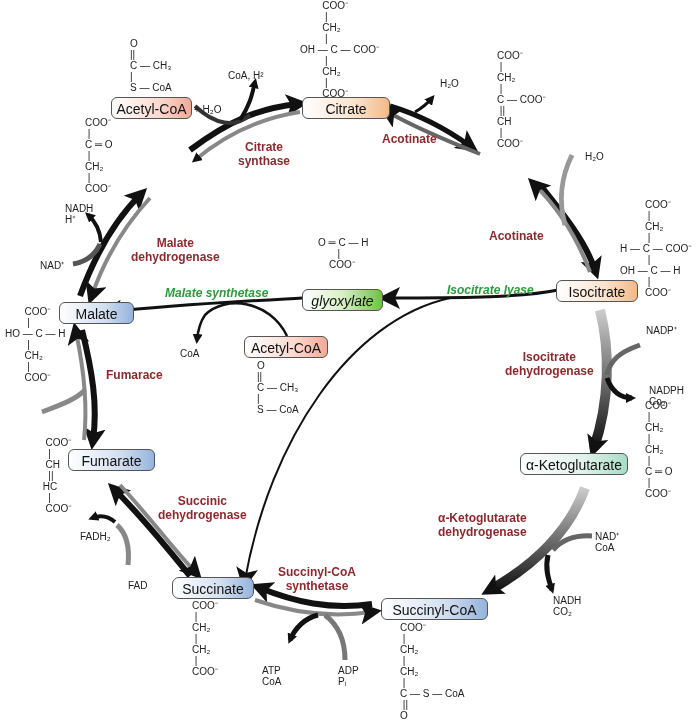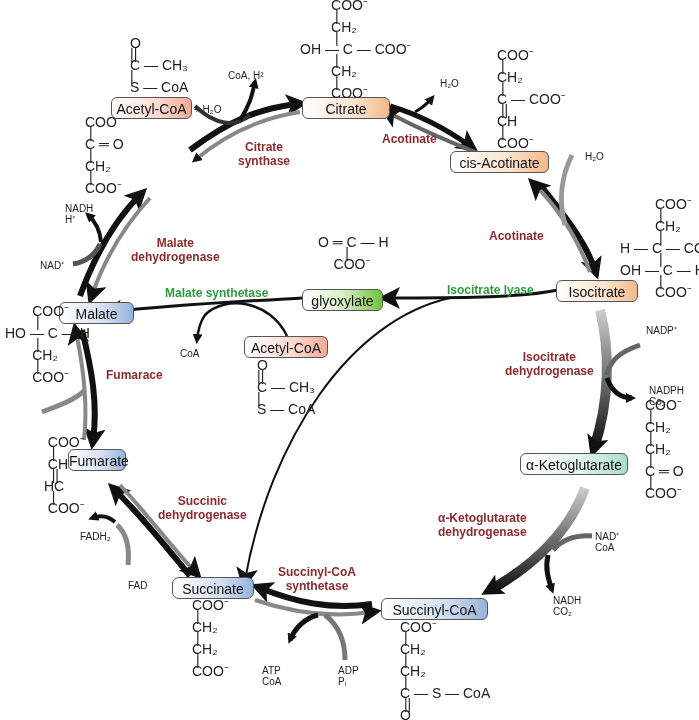--- a/index.html
+++ b/index.html
@@ -2,25 +2,25 @@
 <html><head>
 <meta charset="utf-8">
 <style>
   html,body{margin:0;padding:0;background:#fff;}
   body{width:699px;height:720px;position:relative;overflow:hidden;font-family:"Liberation Sans",sans-serif;}
   #diagram{position:absolute;left:0;top:0;width:699px;height:720px;}
   .box{position:absolute;height:22px;line-height:22px;border:1px solid #555;border-radius:6px;font-size:14px;color:#111;text-align:center;box-sizing:border-box;white-space:nowrap;}
   .orange{background:linear-gradient(90deg,#fff 0%,#fbe3cd 60%,#f2b98a 100%);}
   .pink{background:linear-gradient(90deg,#fff 0%,#fbd9cf 60%,#f2aa98 100%);}
   .blue{background:linear-gradient(90deg,#fff 0%,#d3dff0 60%,#95b3dc 100%);}
-  .green{background:linear-gradient(90deg,#fff 0%,#d9efc6 50%,#6fc33d 100%);}
+  .green{background:linear-gradient(90deg,#fff 0%,#d9efc6 50%,#6fc33d 100%);font-style:italic;}
   .teal{background:linear-gradient(90deg,#fff 0%,#dff1ea 60%,#a8dcc7 100%);}
   .enz{position:absolute;font-size:12px;font-weight:bold;color:#8b2a2e;text-align:center;line-height:14px;white-space:nowrap;}
-  .genz{position:absolute;font-size:12px;font-weight:bold;color:#2e9a3e;white-space:nowrap;}
-  .chem{position:absolute;font-size:14px;color:#222;white-space:pre;line-height:11px;font-family:"Liberation Sans",sans-serif;}
+  .genz{position:absolute;font-size:12px;font-weight:bold;color:#2e9a3e;white-space:nowrap;font-style:italic;}
+  .chem{position:absolute;font-size:10px;color:#222;white-space:pre;line-height:11px;font-family:"Liberation Sans",sans-serif;}
   .cof{position:absolute;font-size:10px;color:#222;line-height:11px;white-space:pre;}
 </style>
 </head>
 <body>
 
 <div id="diagram">
 
   <svg width="699" height="720" style="position:absolute;left:0;top:0;">
     <defs>
       <marker id="ah" markerWidth="10" markerHeight="10" refX="6" refY="5" orient="auto" markerUnits="userSpaceOnUse">
@@ -79,26 +79,25 @@
     <path d="M73,264 C85,262 95,255 100,244" stroke="#555" stroke-width="5" fill="none"></path>
     <path d="M101,242 C100,230 96,222 88,215" stroke="#111" stroke-width="4" fill="none" marker-end="url(#ah)"></path>
 
     <path d="M558,290 C520,298 450,298 388,298" stroke="#111" stroke-width="3" fill="none" marker-end="url(#ahBig)"></path>
     <path d="M450,298 C350,320 270,440 245,580" stroke="#111" stroke-width="2" fill="none" marker-end="url(#ahBig)"></path>
     <path d="M302,298 C230,302 170,305 110,312" stroke="#111" stroke-width="3" fill="none" marker-end="url(#ahBig)"></path>
     <path d="M287,336 C270,300 225,295 205,315 C200,322 198,330 197,340" stroke="#111" stroke-width="2.5" fill="none" marker-end="url(#ah)"></path>
   </svg>
 
   <div class="box orange" style="left:302px;top:97px;width:88px;">Citrate</div>
-  <div class="box orange" style="left:450px;top:151px;width:99px;">cis-Acotinate</div>
   <div class="box orange" style="left:556px;top:280px;width:82px;">Isocitrate</div>
   <div class="box teal" style="left:520px;top:453px;width:108px;">α-Ketoglutarate</div>
   <div class="box blue" style="left:381px;top:598px;width:107px;">Succinyl-CoA</div>
   <div class="box blue" style="left:172px;top:577px;width:82px;border-radius:7px;">Succinate</div>
-  <div class="box blue" style="left:68px;top:449px;width:58px;">Fumarate</div>
+  <div class="box blue" style="left:68px;top:449px;width:87px;">Fumarate</div>
   <div class="box blue" style="left:59px;top:302px;width:75px;">Malate</div>
   <div class="box pink" style="left:111px;top:97px;width:81px;">Acetyl-CoA</div>
   <div class="box pink" style="left:244px;top:336px;width:84px;">Acetyl-CoA</div>
   <div class="box green" style="left:302px;top:289px;width:81px;">glyoxylate</div>
 
   <div class="enz" style="left:238px;top:140px;">
     <div>Citrate</div>
     <div>synthase</div>
   </div>
   <div class="enz" style="left:382px;top:132px;">Acotinate</div>

